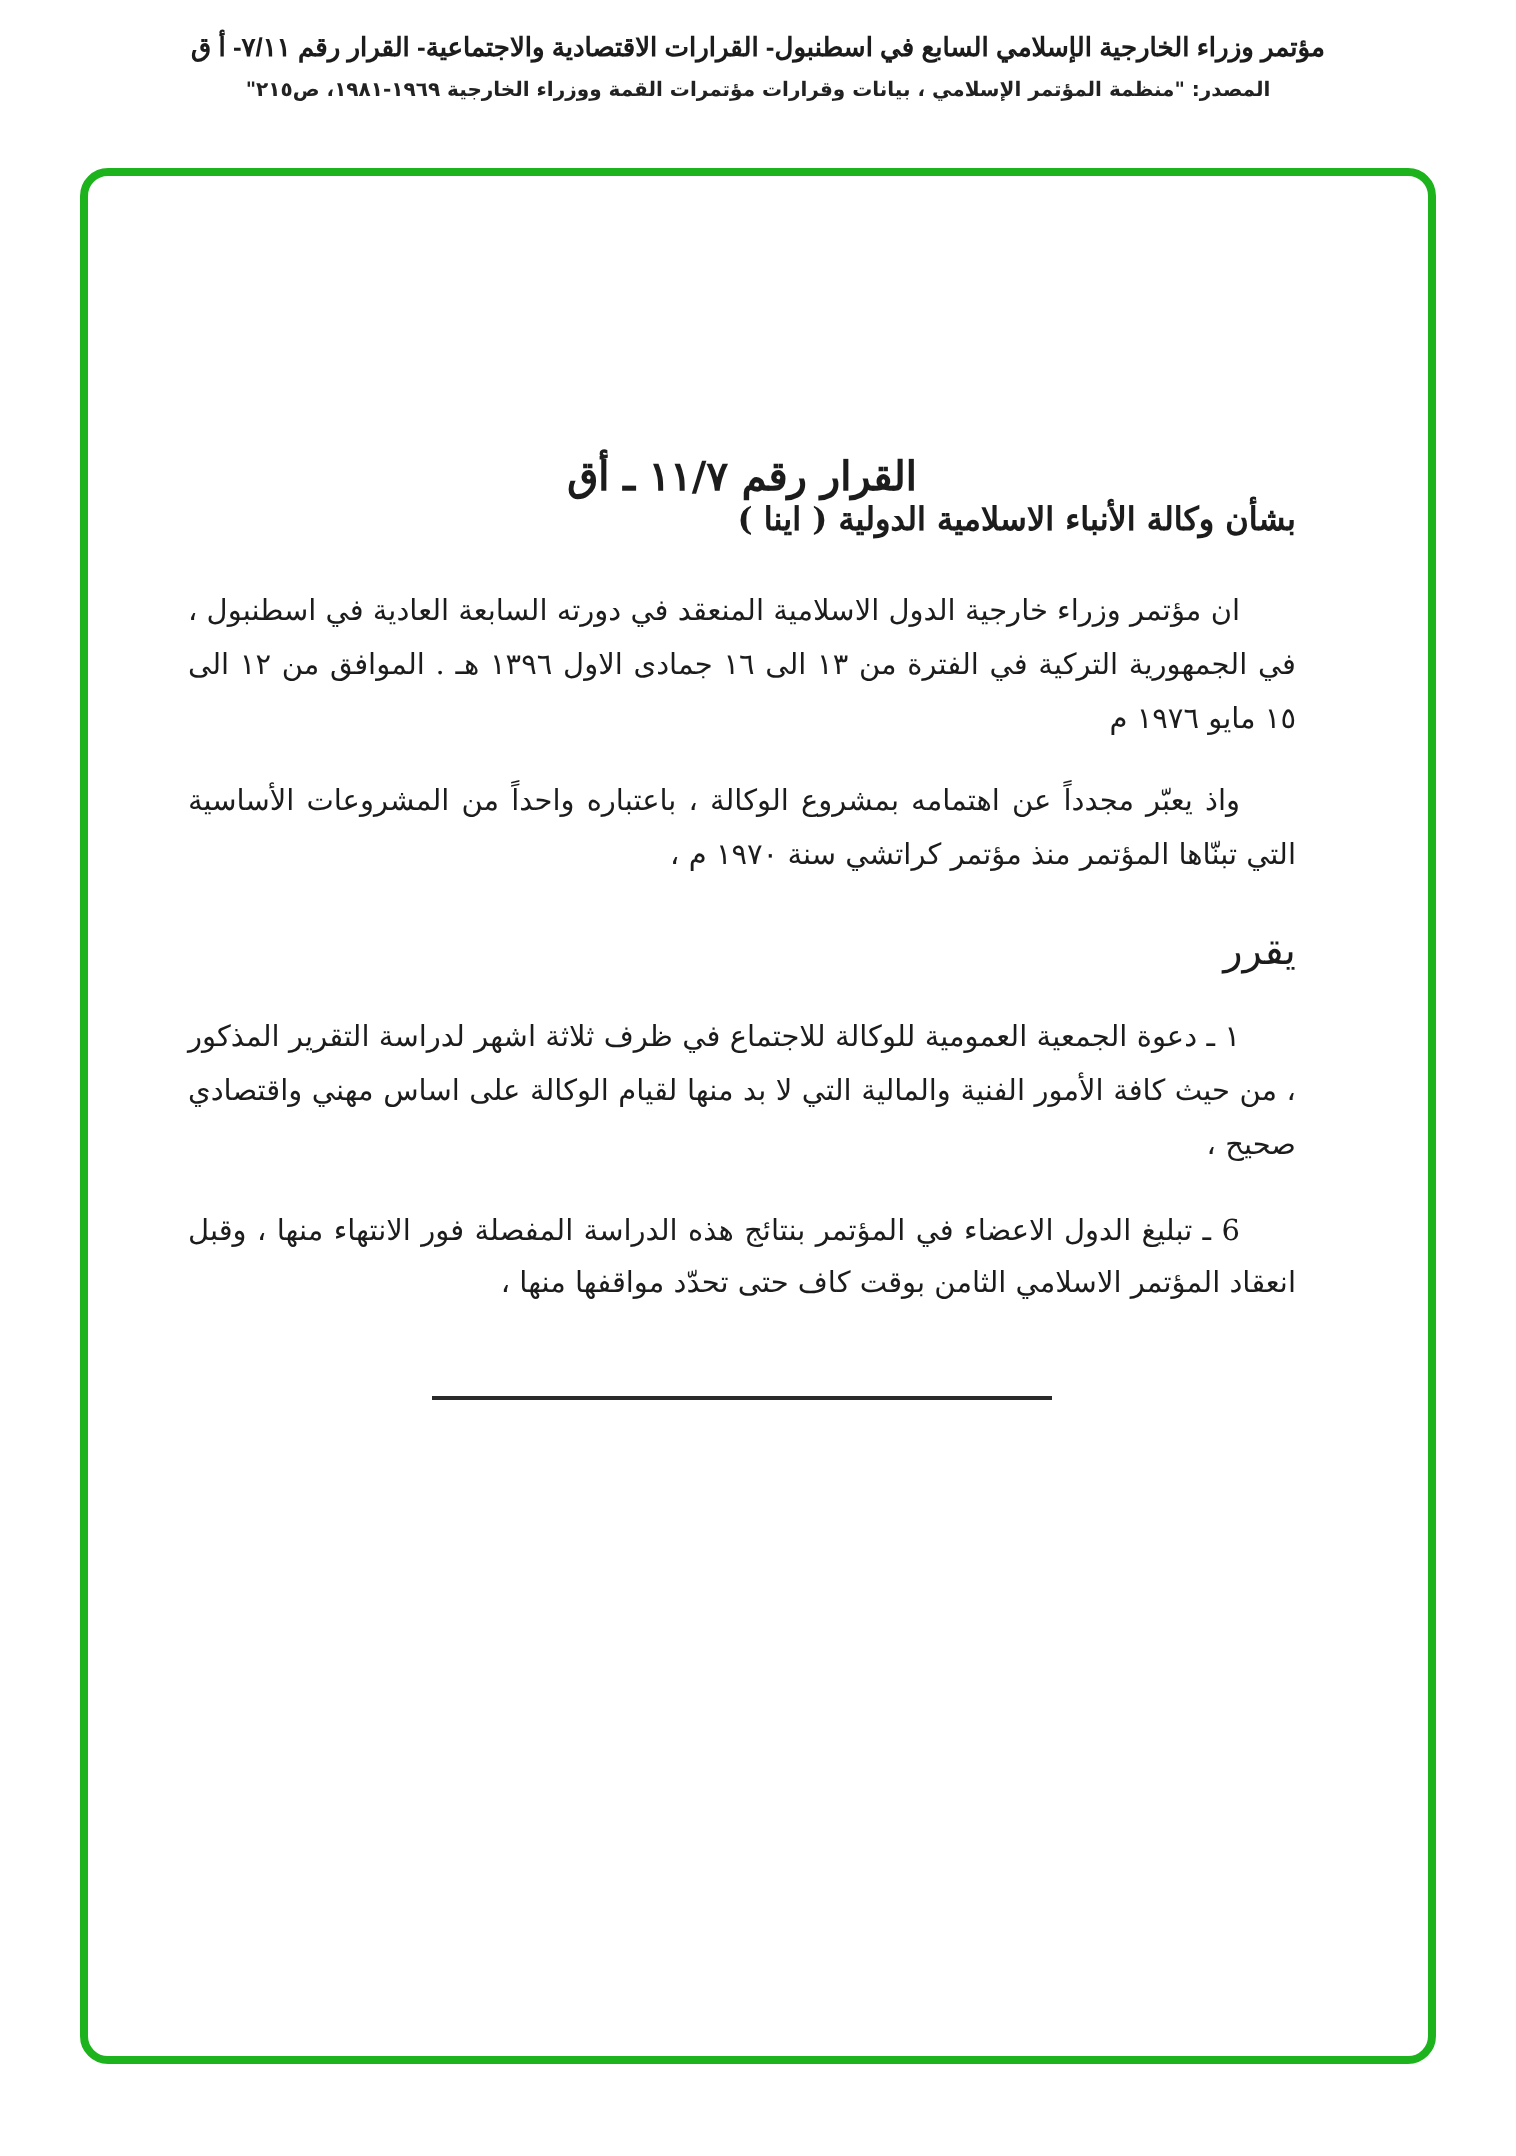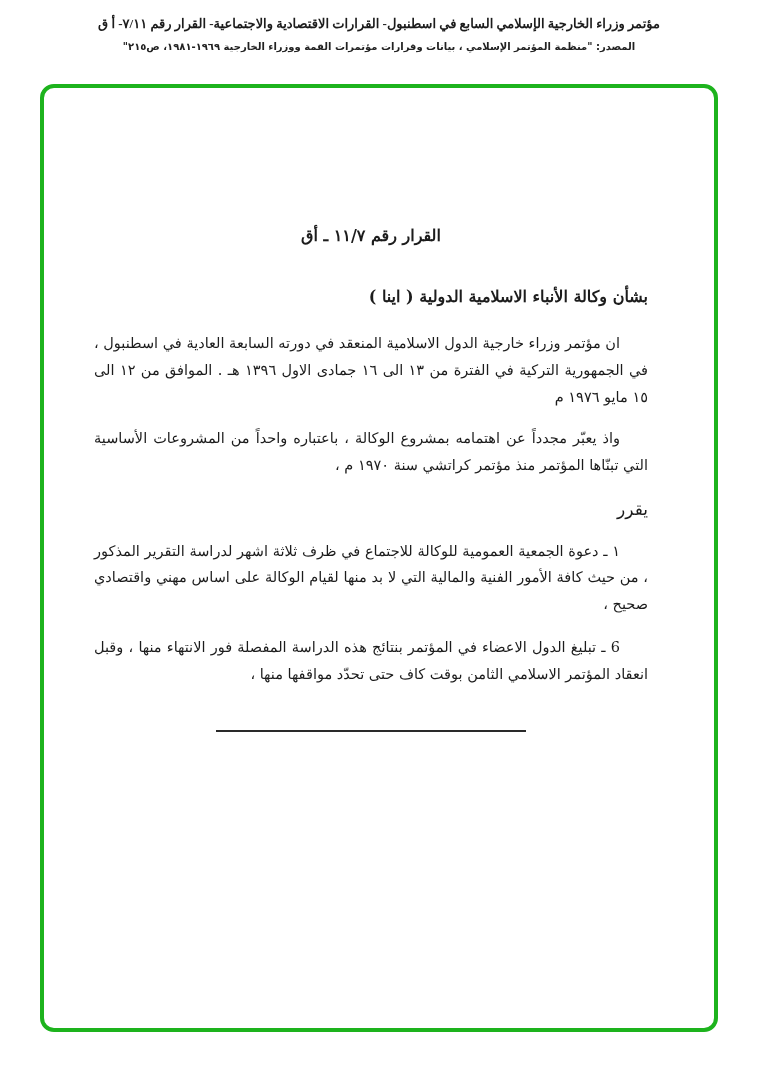--- a/index.html
+++ b/index.html
@@ -13,21 +13,21 @@
   .page {
     position: relative;
     width: 758px; height: 1078px;
     direction: rtl;
   }
   .page-header {
     text-align: center;
     padding-top: 16px;
   }
   .header-line1 {
-    font-family: Liberation Serif, serif;
+    font-family: Liberation Sans, sans-serif;
     font-weight: bold;
     font-size: 13px;
     letter-spacing: 0.2px;
   }
   .header-line2 {
     font-family: "DejaVu Sans", sans-serif;
     font-weight: bold;
     font-size: 10px;
     margin-top: 9px;
     color: #222;
@@ -38,40 +38,39 @@
     width: 678px; height: 948px;
     border: 4px solid var(--frame-green, #1db31d);
     border-radius: 14px;
     background: #ffffff;
   }
   .scan-content {
     padding: 138px 66px 0 50px;
     direction: rtl;
   }
   .doc-title {
-    font-size: 16px;
+    font-size: 20px;
     font-weight: bold;
     text-align: center;
   }
   .doc-subtitle {
     font-size: 16px;
     font-weight: bold;
     text-align: right;
     margin-bottom: 24px;
-    margin-top: 42px;
   }
   .para {
     font-size: 14.5px;
     line-height: 1.85;
     text-align: justify;
     text-indent: 28px;
     margin-bottom: 15px;
   }
   .resolves {
-    font-size: 17px;
+    font-size: 20px;
     line-height: 1.85;
     margin: 4px 0 12px 0;
   }
   .item { margin-bottom: 16px; }
   .divider {
     width: 310px; height: 2px;
     background: #2a2a2a;
     margin: 42px auto 0 auto;
   }
 </style>

